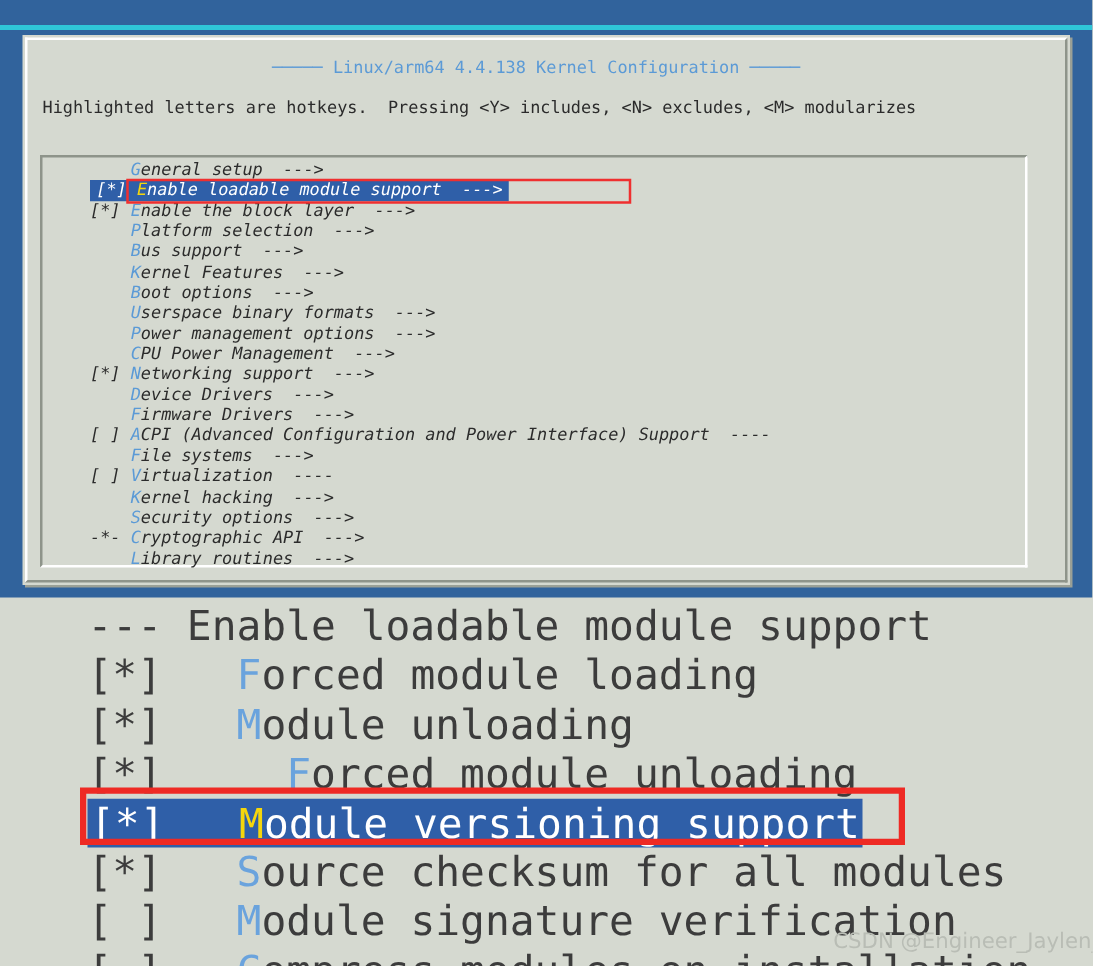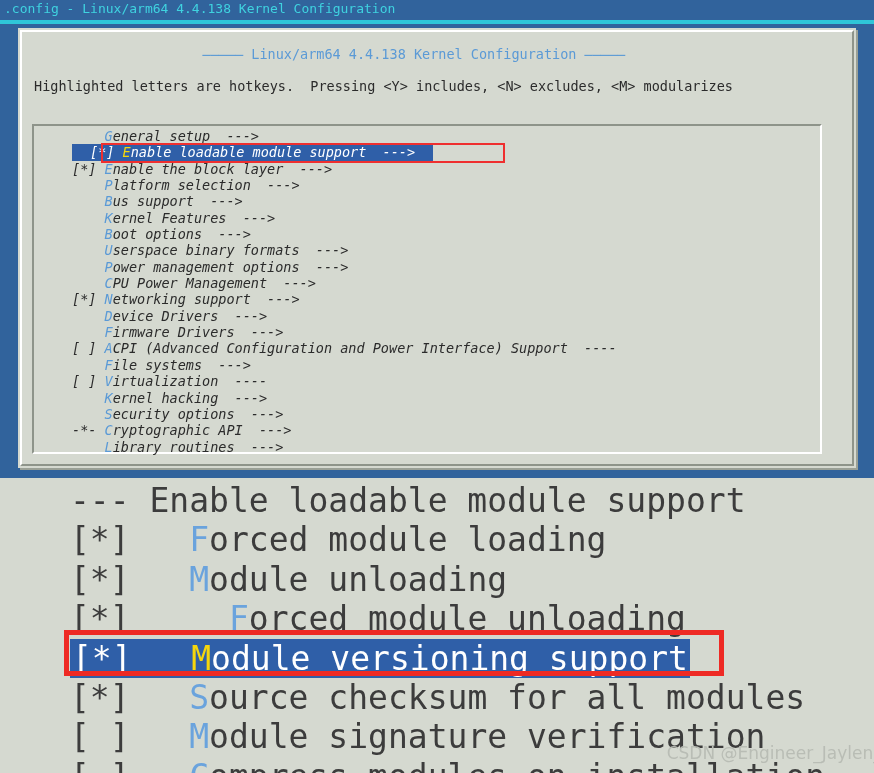--- a/index.html
+++ b/index.html
@@ -37,21 +37,21 @@
     background:#d5d9d0;
     box-shadow: 2px 2px 0 0 #9aa096;
   }
   #dialog-inner-border{
     position:absolute;left:2px;top:2px;right:2px;bottom:2px;
     border-top:2px solid #ffffff;border-left:2px solid #ffffff;
     border-right:2px solid #8e948a;border-bottom:2px solid #8e948a;
     box-sizing:border-box;
   }
   #dialog-title{
-    position:absolute;top:2px;left:0;width:695px;
+    position:absolute;top:2px;left:15px;width:695px;
     text-align:center;color:#5b9ad6;font-size:13.5px;line-height:16px;
     white-space:pre;
     padding-left:24px;
   }
   #dialog-title .bar{display:inline-block;vertical-align:middle;}
 
   #helptext{
     position:absolute;left:34px;top:44px;width:800px;
     color:#2b2b2b;font-size:13.5px;line-height:17.2px;
     white-space:pre;
@@ -65,21 +65,21 @@
     background:#d5d9d0;
     box-sizing:border-box;
   }
   #menulist{
     position:absolute;left:72px;top:128px;width:760px;
     font-size:13.5px;line-height:16.35px;
     white-space:pre;color:#2b2b2b;
   }
   #menulist .row{height:16.35px;white-space:pre;font-style:italic;}
   #menulist .row.sel{
-    background:#2f5fa8;color:#ffffff;display:inline-block;padding:0 18px;
+    background:#2f5fa8;color:#ffffff;display:inline-block;padding:0 5px;
   }
   #menulist .hk{color:#5b9ad6;}
   #menulist .row.sel .hk{color:#f5d60c;}
 
   
   #red-box-top{
     position:absolute;left:101px;top:143px;width:404px;height:20px;
     border:2px solid #ef2f2f;box-sizing:border-box;
   }
 
@@ -109,23 +109,20 @@
     color:#b9bdb5;font-size:17px;
     font-family:"DejaVu Sans","Liberation Sans",sans-serif;
     white-space:pre;
   }
 </style>
 </head>
 <body>
 
 <div id="top-panel">
 
-  <div id="titlebar">
-    <span class="t">.config - Linux/arm64 4.4.138 Kernel Configuration</span>
-  </div>
   <div id="title-rule"></div>
 
   <div id="dialog">
     <div id="dialog-inner-border"></div>
     <div id="dialog-title">
       <span class="bar">───── </span><span>Linux/arm64 4.4.138 Kernel Configuration</span><span class="bar"> ─────</span>
     </div>
   </div>
 
   <div id="helptext">

